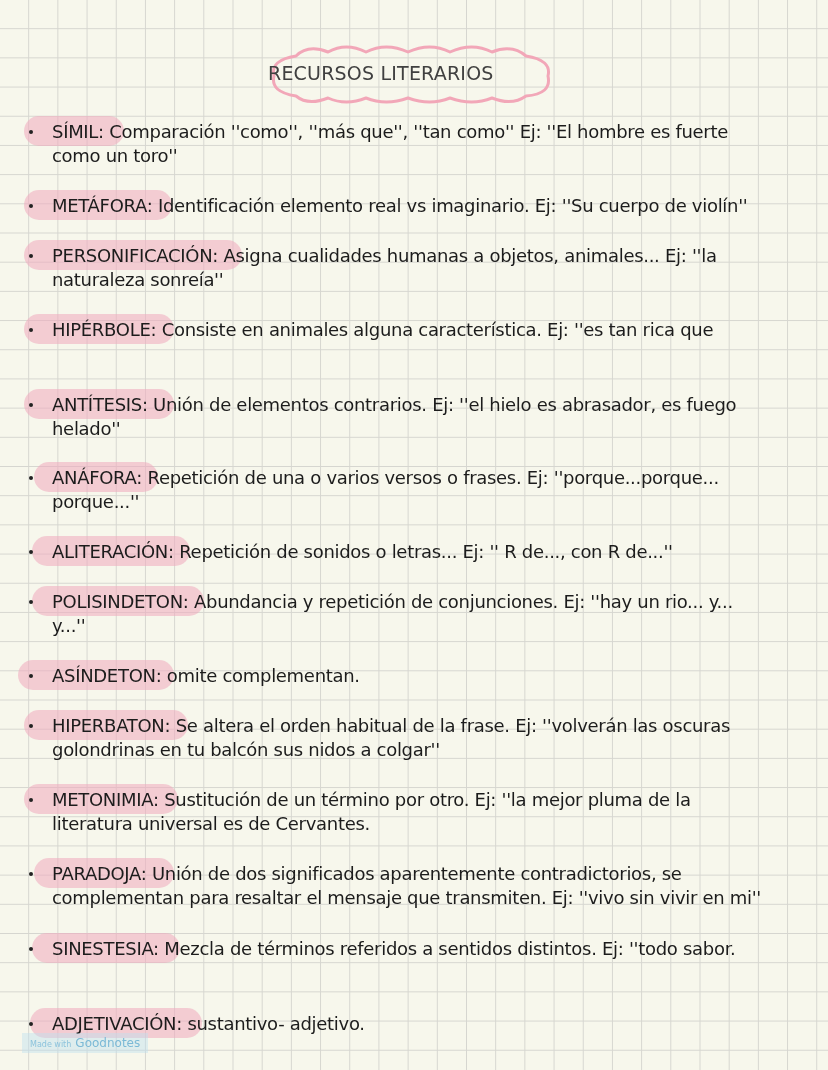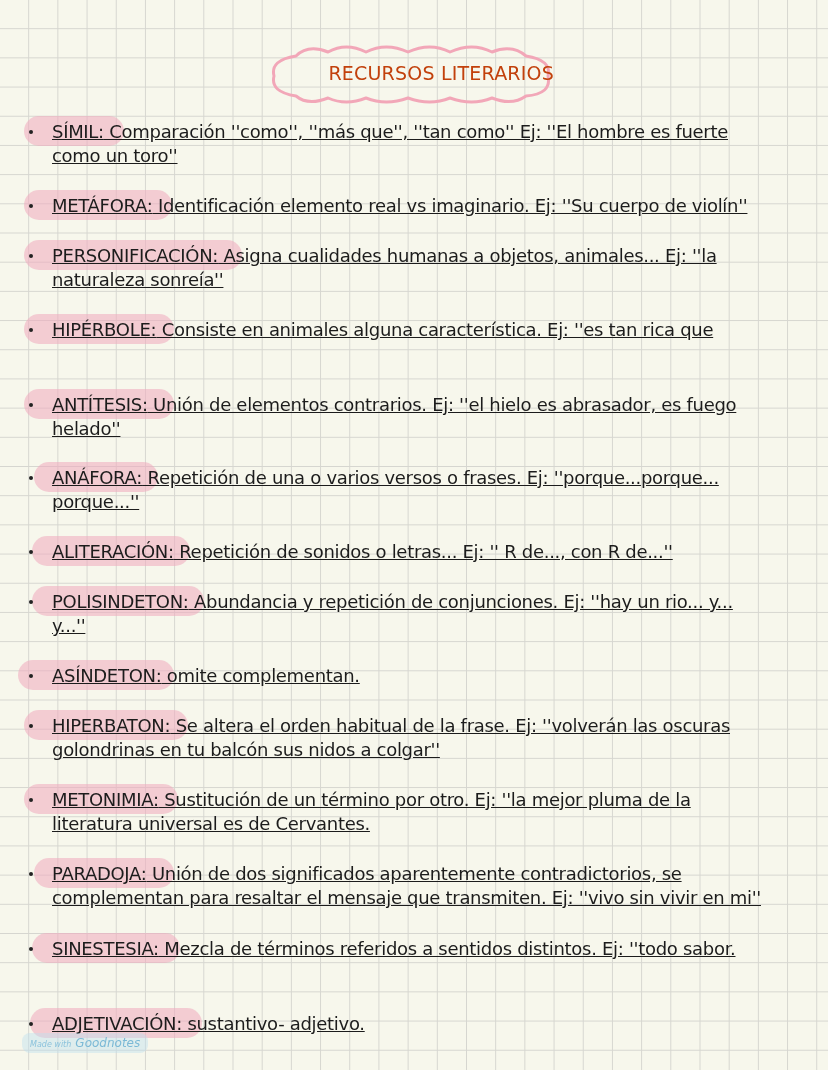--- a/index.html
+++ b/index.html
@@ -12,42 +12,42 @@
     background-size: 29.2px 29.2px;
     background-position: -1px -1px;
     font-family: "DejaVu Sans", sans-serif;
     color: #1c1c1c;
   }
   .title-wrap {
     position: absolute; left: 268px; top: 42px; width: 286px; height: 64px;
   }
   .title-wrap svg { position: absolute; left: 0; top: 0; }
   .title-text {
-    position: absolute; left: 0; top: 20px; width: 100%; text-align: right;
-    font-size: 19px; letter-spacing: 0.2px; color: #c2410c;
+    position: absolute; left: 0; top: 20px; width: 100%; text-align: left;
+    font-size: 19px; letter-spacing: 0.2px; color: #404040;
   }
   .item { position: absolute; left: 0; width: 828px; }
   .bullet {
     position: absolute; left: 29px; top: 10px; width: 4px; height: 4px;
     background: #222; border-radius: 50%;
   }
   .hl {
     position: absolute; top: -4px; height: 30px; border-radius: 15px;
     background: rgba(240, 170, 190, 0.55);
   }
   .text {
     position: absolute; left: 52px; top: 0; width: 750px;
-    font-size: 18px; line-height: 24px; letter-spacing: -0.3px; text-decoration: underline;
+    font-size: 18px; line-height: 24px; letter-spacing: -0.3px;
   }
   .term { }
   .watermark {
     position: absolute; left: 22px; top: 1033px; height: 20px;
-    padding: 0 8px; border-radius: 8px;
+    padding: 0 8px; border-radius: 0;
     background: rgba(190, 225, 240, 0.45);
-    font-size: 12px; line-height: 20px; color: #7bb9d6; font-style: italic;
+    font-size: 12px; line-height: 20px; color: #7bb9d6;
   }
   .watermark .small { font-size: 8px; margin-right: 4px; color: #8cc3dc; }
 </style>
 </head>
 <body>
 
 <div class="title-wrap">
   <svg width="286" height="64" viewBox="0 0 286 64">
     <path d="M28 14 Q40 2 60 10 Q78 0 98 10 Q118 0 140 10 Q162 0 182 10 Q204 0 224 10 Q244 2 258 14 Q284 18 280 34 Q284 52 258 54 Q244 64 224 56 Q204 64 182 56 Q162 64 140 56 Q118 64 98 56 Q78 64 60 56 Q40 64 28 54 Q2 50 6 34 Q2 18 28 14 Z" fill="none" stroke="#f2a7b8" stroke-width="3" stroke-linejoin="round"></path>
   </svg>

